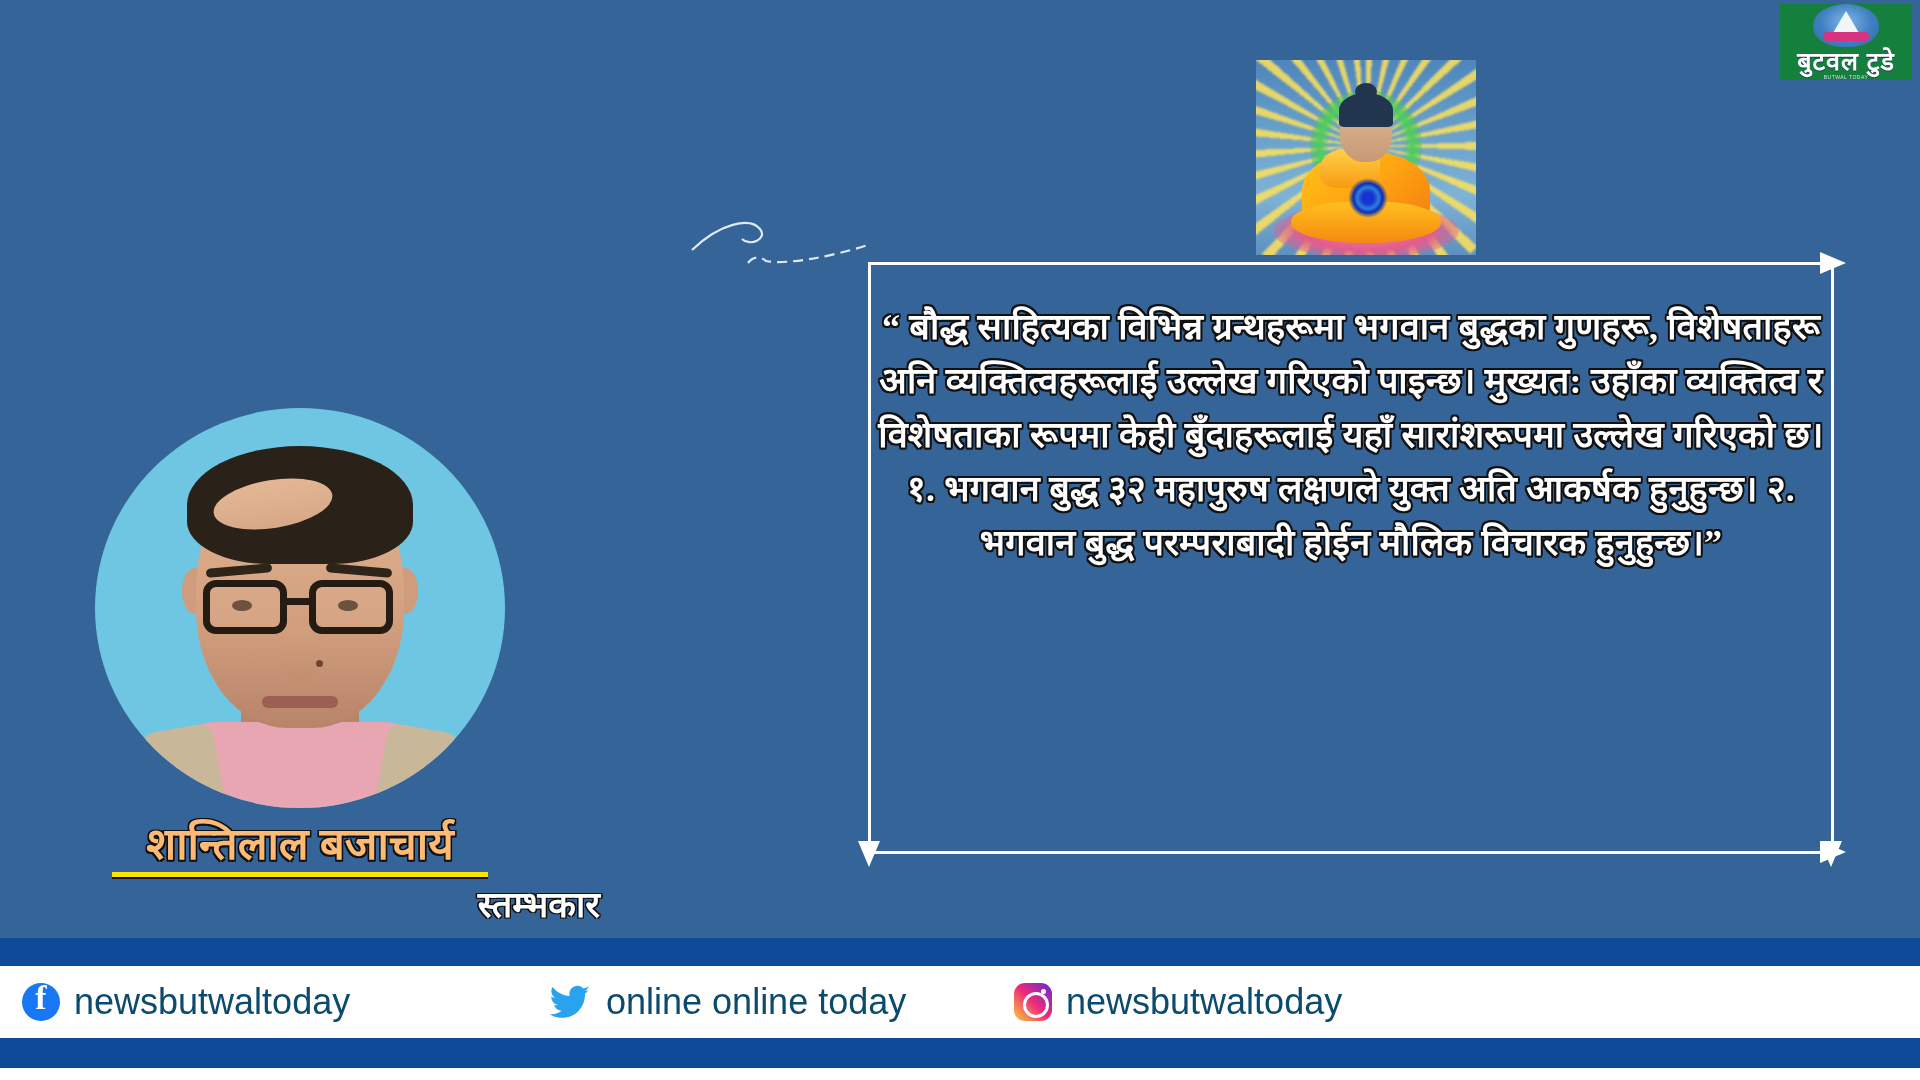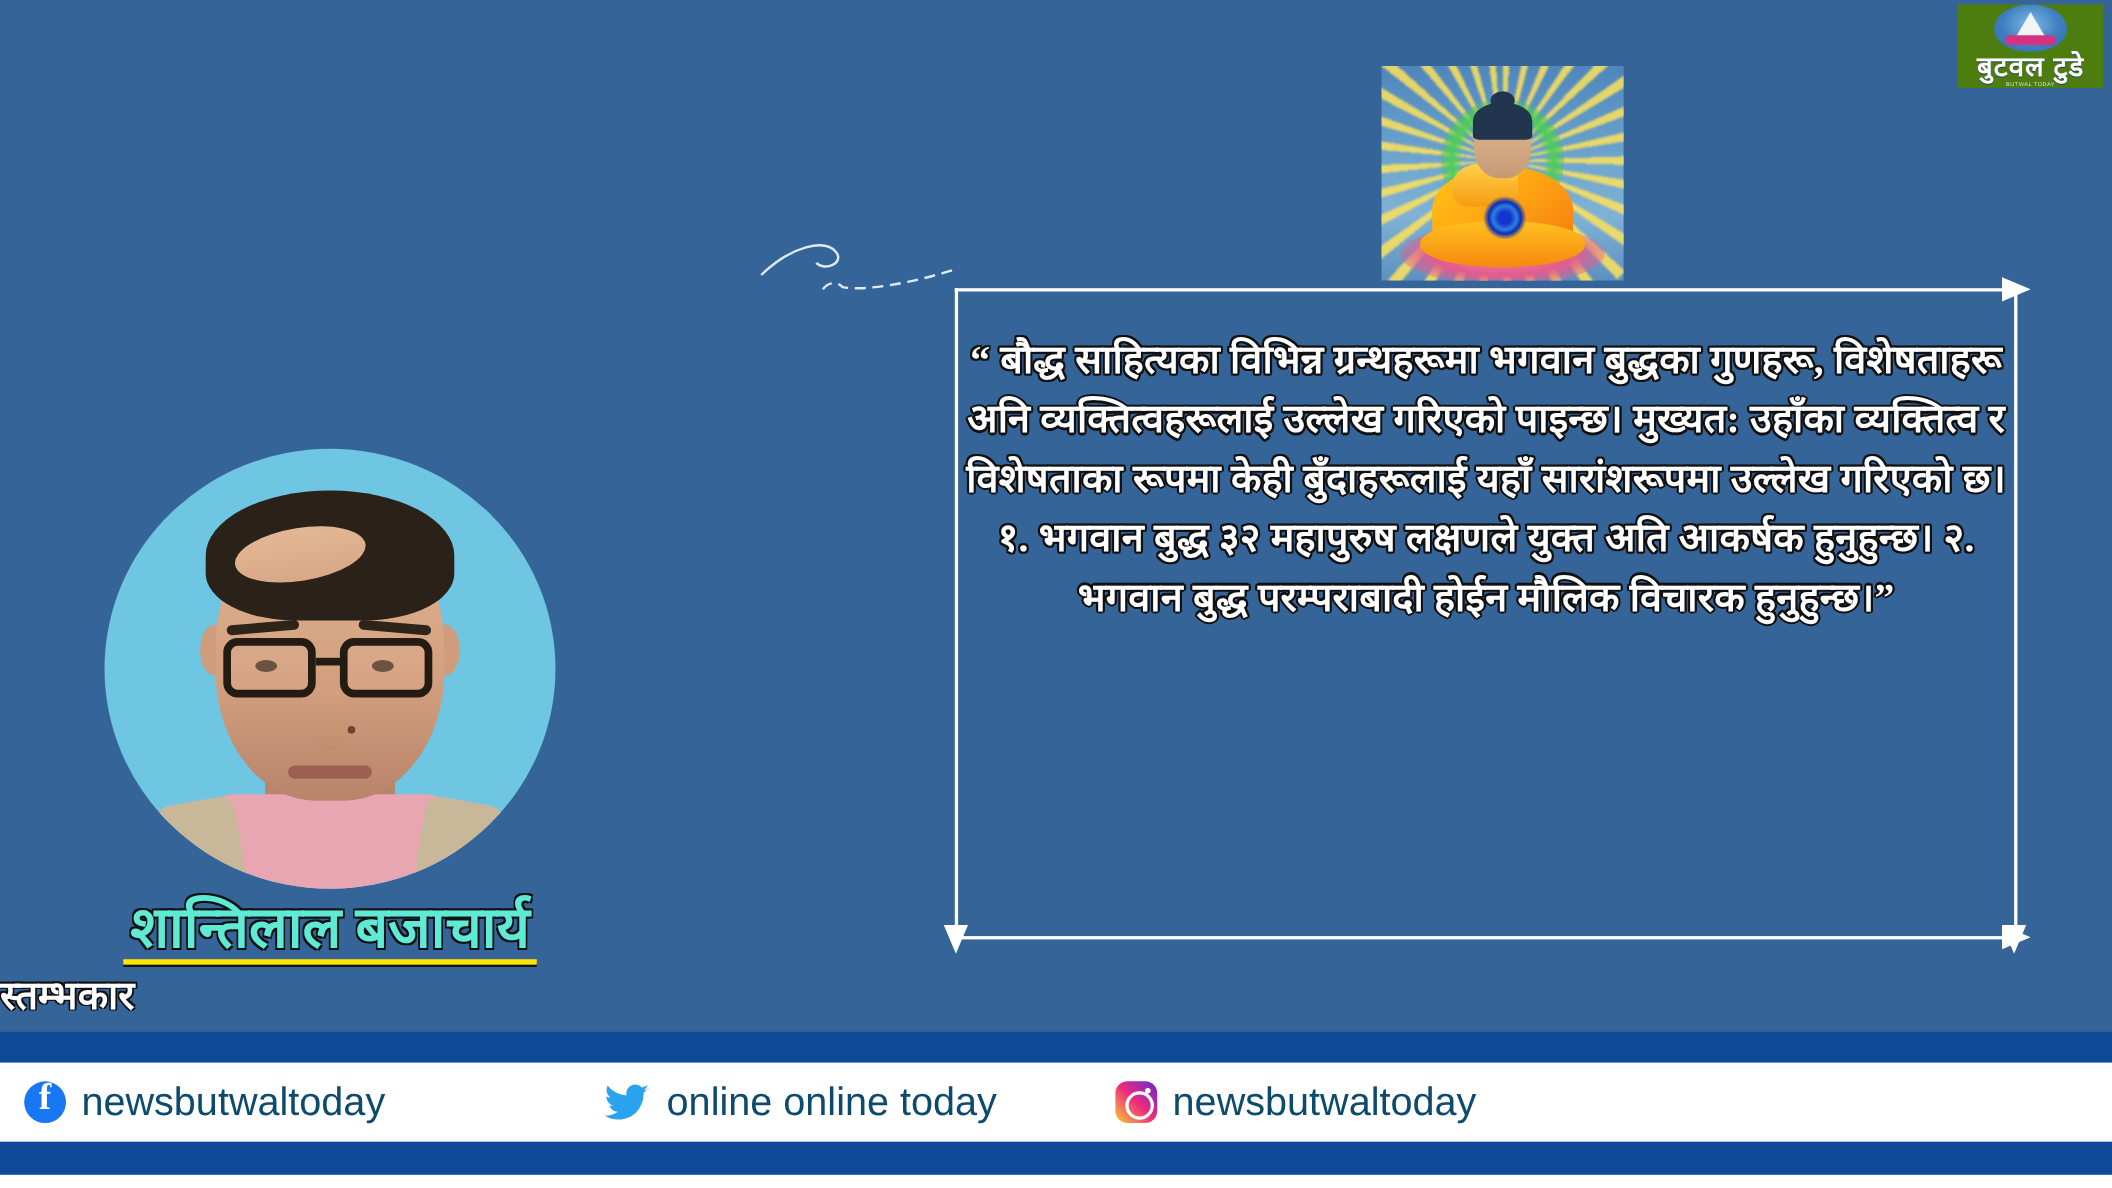--- a/index.html
+++ b/index.html
@@ -14,21 +14,21 @@
     width:1920px; height:1080px;
     background:#356499;
     overflow:hidden;
   }
   
   .brand-logo {
     position:absolute; top:4px; right:8px;
     width:132px; height:76px;
     display:flex; flex-direction:column;
     align-items:center; justify-content:flex-start;
-    background:#4d7c0f;
+    background:#15803d;
   }
   .brand-emblem {
     width:66px; height:44px;
     position:relative;
     background:radial-gradient(ellipse at 50% 42%, #7fb8e8 0%, #3f7fc0 55%, #2f6bab 100%);
     border-radius:50% 50% 46% 46%;
     overflow:hidden;
   }
   .brand-emblem:before{
     content:"";
@@ -281,35 +281,35 @@
     position:absolute;left:50%;top:252px;
     width:7px;height:7px;margin-left:16px;
     border-radius:50%;background:#6c4530;
   }
   
   .author-name {
     position:absolute; left:0; top:818px; width:600px;
     text-align:center;
     font-family:"Liberation Serif", serif;
     font-weight:bold;
-    font-size:52px;
+    font-size:44px;
     line-height:54px;
-    color:#5eead4;
+    color:#fdba74;
     text-shadow:
       -1.5px -1.5px 0 #111, 1.5px -1.5px 0 #111,
       -1.5px  1.5px 0 #111, 1.5px  1.5px 0 #111;
   }
   .author-underline {
     position:absolute; left:112px; top:872px;
     width:376px; height:5px; background:#ffe300;
     box-shadow:0 2px 0 #111;
   }
   .author-role {
     position:absolute; left:0; top:880px; width:600px;
-    text-align:left;
+    text-align:right;
     font-family:"Liberation Serif", serif;
     font-weight:bold;
     font-size:36px;
     line-height:50px;
     color:#ffffff;
     text-shadow:
       -1.4px -1.4px 0 #111, 1.4px -1.4px 0 #111,
       -1.4px  1.4px 0 #111, 1.4px  1.4px 0 #111;
   }
   

